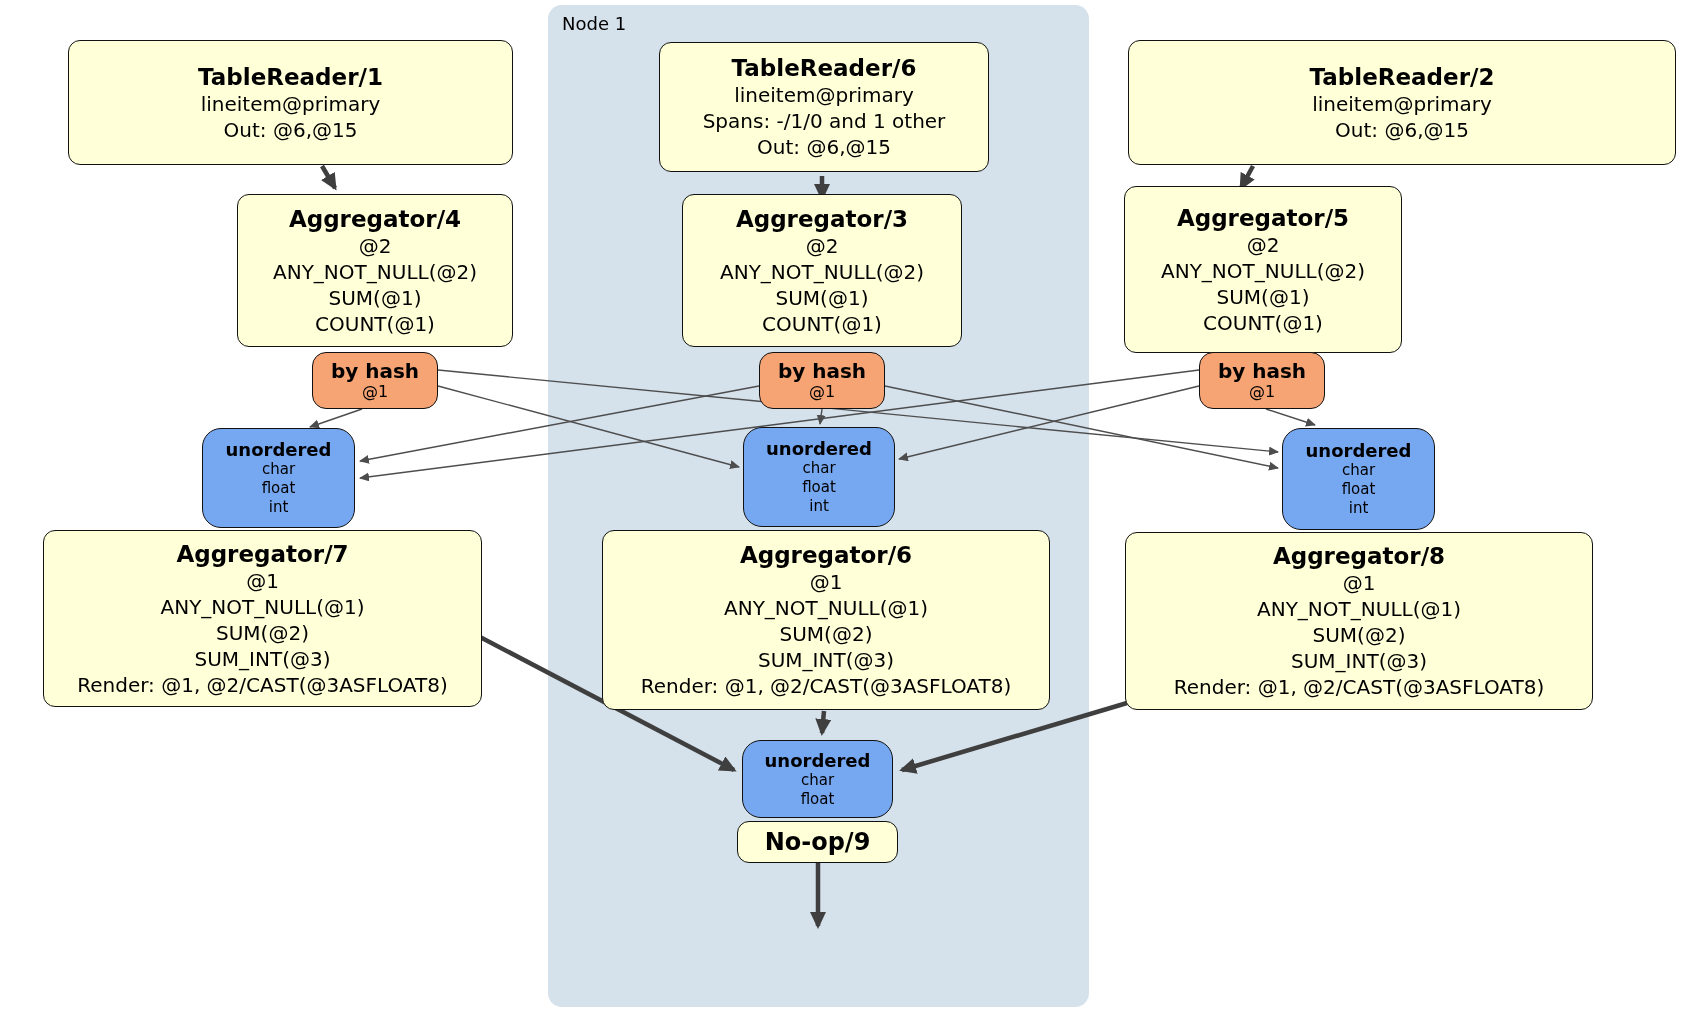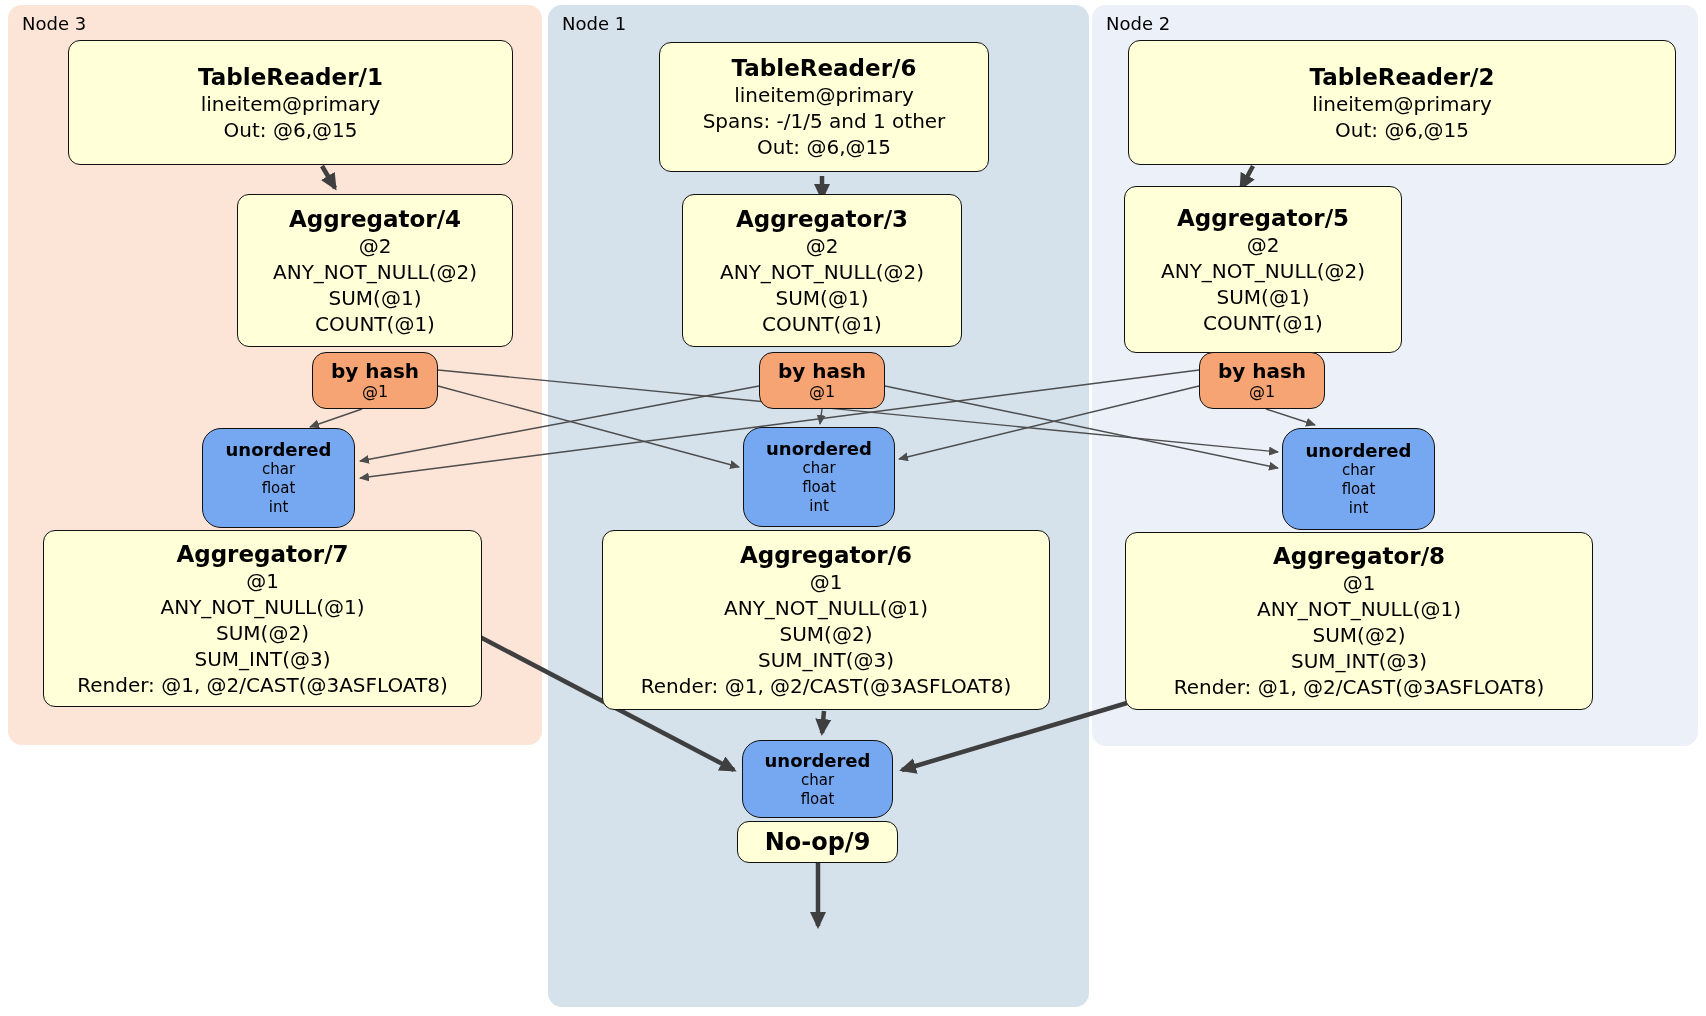--- a/index.html
+++ b/index.html
@@ -20,28 +20,22 @@
   .stream{background:var(--stream_fill);border-radius:19px;z-index:3;}
   .stream .title{font-weight:bold;font-size:18px;line-height:21px;}
   .stream .line{font-size:15px;line-height:19px;}
   .small-proc .title{font-weight:bold;font-size:24px;line-height:26px;white-space:nowrap;}
 </style>
 </head>
 <body>
 
 <div id="canvas">
 
-  <div class="cluster" style="left:8px;top:5px;width:534px;height:740px;background:var(--node3_bg);">
-    <span class="cluster-label">Node 3</span>
-  </div>
   <div class="cluster" style="left:548px;top:5px;width:541px;height:1002px;background:var(--node1_bg);">
     <span class="cluster-label">Node 1</span>
-  </div>
-  <div class="cluster" style="left:1092px;top:5px;width:606px;height:741px;background:var(--node2_bg);">
-    <span class="cluster-label">Node 2</span>
   </div>
 
   <svg class="edges" width="1706" height="1016">
     <defs>
       <marker id="athin" markerUnits="userSpaceOnUse" markerWidth="11" markerHeight="10" refX="9" refY="4.5" orient="auto">
         <path d="M0,0 L10,4.5 L0,9 Z" fill="#4d4d4d"></path>
       </marker>
       <marker id="athick" markerUnits="userSpaceOnUse" markerWidth="19" markerHeight="17" refX="14" refY="8" orient="auto">
         <path d="M0,0 L17,8 L0,16 Z" fill="#3f3f3f"></path>
       </marker>
@@ -97,21 +91,21 @@
     <div class="line">@1</div>
     <div class="line">ANY_NOT_NULL(@1)</div>
     <div class="line">SUM(@2)</div>
     <div class="line">SUM_INT(@3)</div>
     <div class="line">Render: @1, @2/CAST(@3ASFLOAT8)</div>
   </div>
 
   <div class="box proc" style="left:659px;top:42px;width:330px;height:130px;">
     <div class="title">TableReader/6</div>
     <div class="line">lineitem@primary</div>
-    <div class="line">Spans: -/1/5 and 1 other</div>
+    <div class="line">Spans: -/1/0 and 1 other</div>
     <div class="line">Out: @6,@15</div>
   </div>
   <div class="box proc" style="left:682px;top:194px;width:280px;height:153px;">
     <div class="title">Aggregator/3</div>
     <div class="line">@2</div>
     <div class="line">ANY_NOT_NULL(@2)</div>
     <div class="line">SUM(@1)</div>
     <div class="line">COUNT(@1)</div>
   </div>
   <div class="box router" style="left:759px;top:352px;width:126px;height:57px;">

